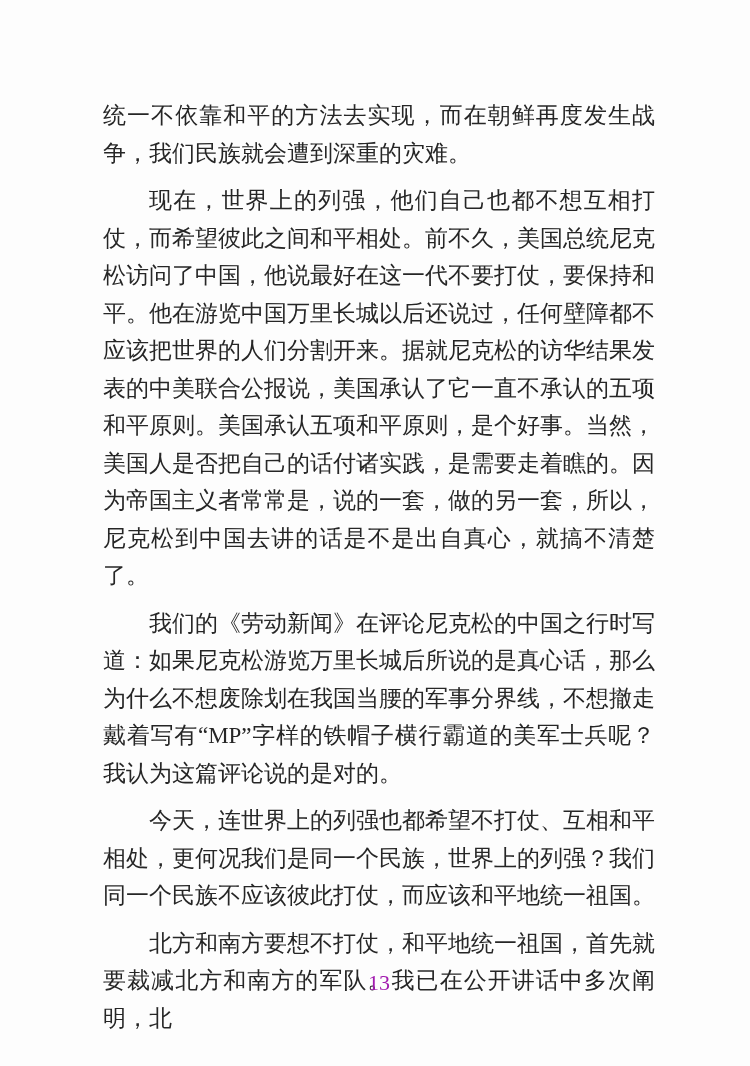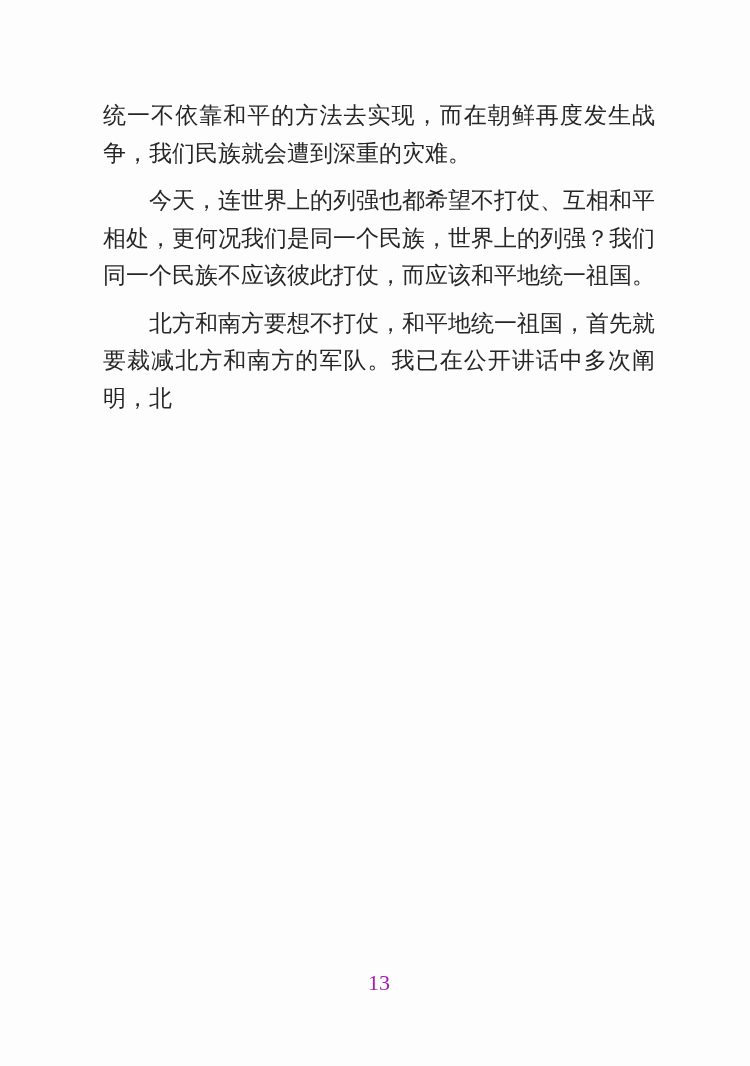--- a/index.html
+++ b/index.html
@@ -44,17 +44,19 @@
     font-size: 22px;
     color: #a21caf;
   }
 </style>
 </head>
 <body>
 
 <div class="page">
   <div class="text-block">
     <p>统一不依靠和平的方法去实现，而在朝鲜再度发生战争，我们民族就会遭到深重的灾难。</p>
+    <p class="indent">现在，世界上的列强，他们自己也都不想互相打仗，而希望彼此之间和平相处。前不久，美国总统尼克松访问了中国，他说最好在这一代不要打仗，要保持和平。他在游览中国万里长城以后还说过，任何壁障都不应该把世界的人们分割开来。据就尼克松的访华结果发表的中美联合公报说，美国承认了它一直不承认的五项和平原则。美国承认五项和平原则，是个好事。当然，美国人是否把自己的话付诸实践，是需要走着瞧的。因为帝国主义者常常是，说的一套，做的另一套，所以，尼克松到中国去讲的话是不是出自真心，就搞不清楚了。</p>
+    <p class="indent">我们的《劳动新闻》在评论尼克松的中国之行时写道：如果尼克松游览万里长城后所说的是真心话，那么为什么不想废除划在我国当腰的军事分界线，不想撤走戴着写有“MP”字样的铁帽子横行霸道的美军士兵呢？我认为这篇评论说的是对的。</p>
     <p class="indent">今天，连世界上的列强也都希望不打仗、互相和平相处，更何况我们是同一个民族，世界上的列强？我们同一个民族不应该彼此打仗，而应该和平地统一祖国。</p>
     <p class="indent">北方和南方要想不打仗，和平地统一祖国，首先就要裁减北方和南方的军队。我已在公开讲话中多次阐明，北</p>
   </div>
   <div class="page-number">13</div>
 </div>
 
 </body></html>

